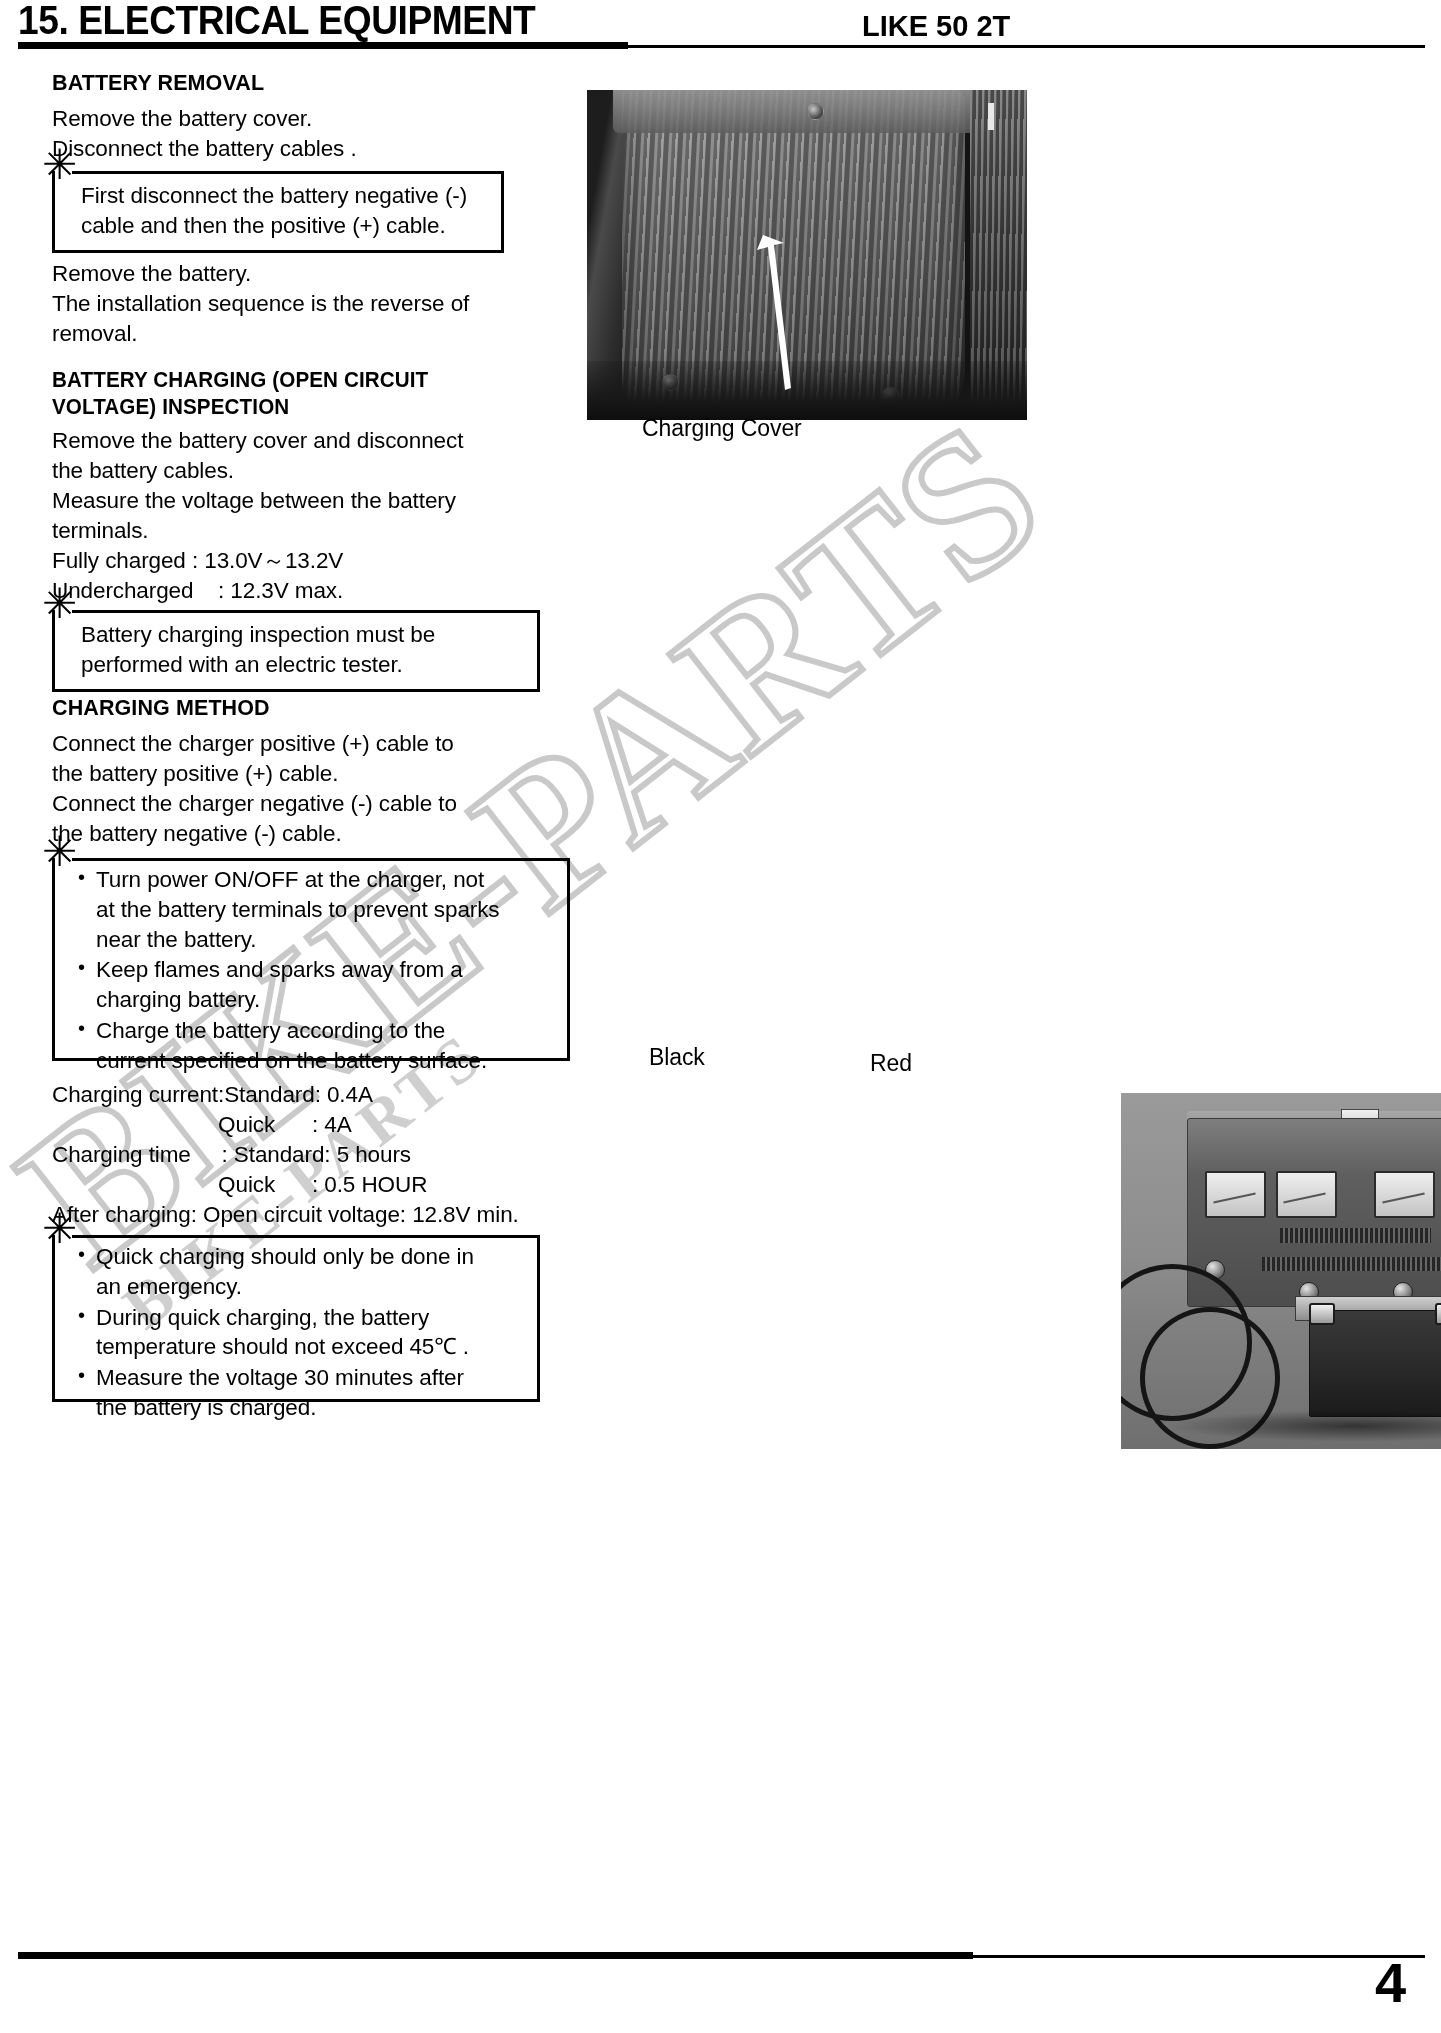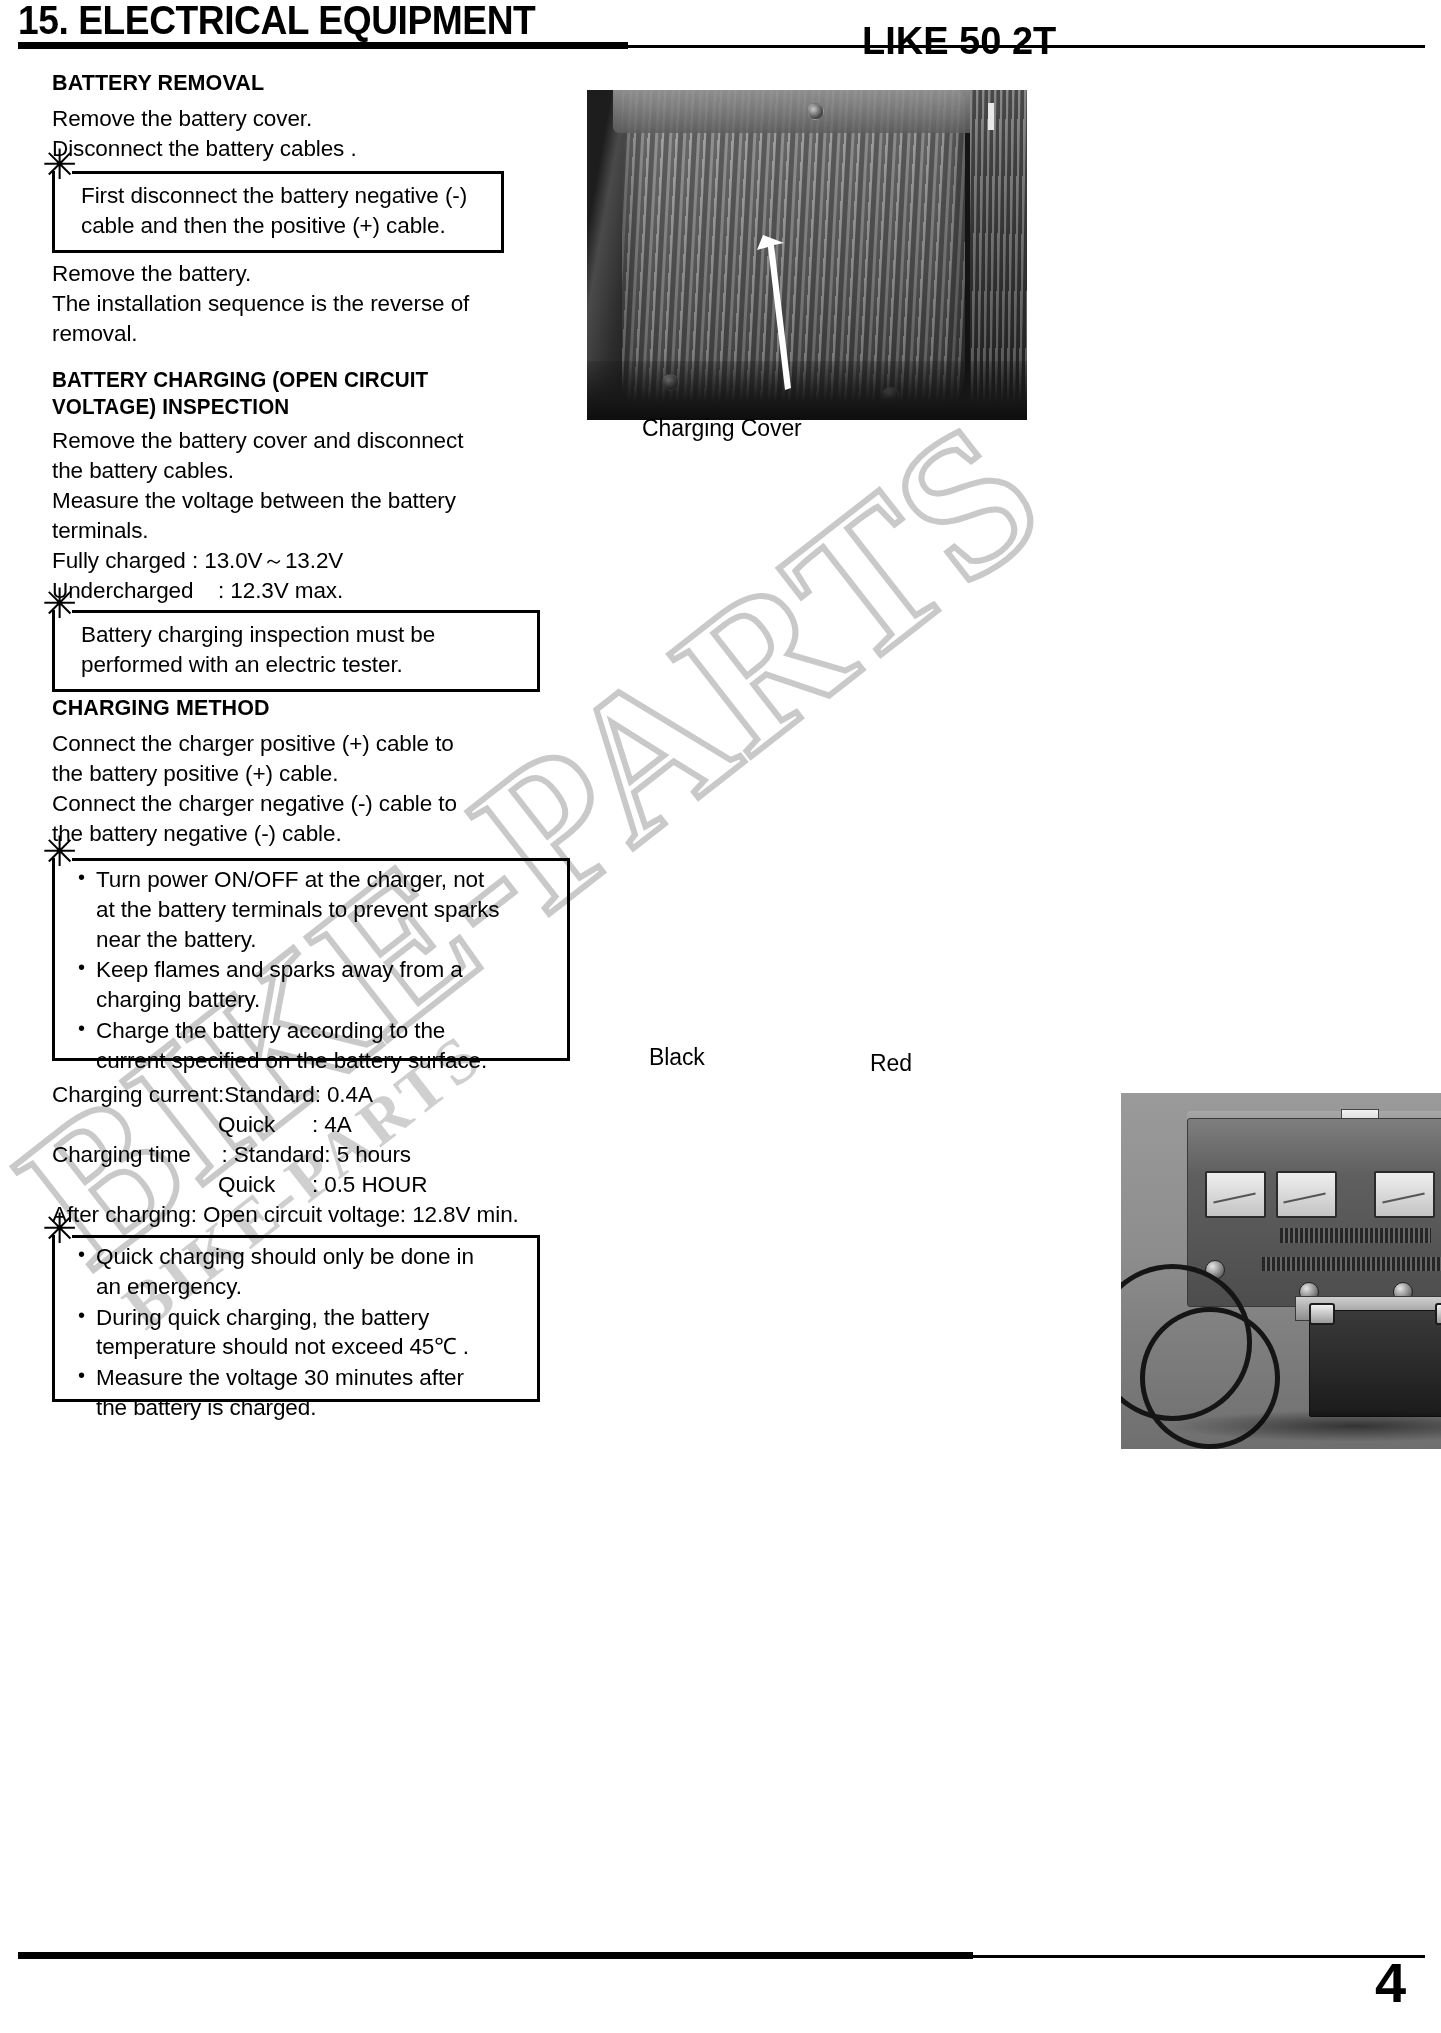--- a/index.html
+++ b/index.html
@@ -58,22 +58,22 @@
     left: 18px; top: -2px;
     font-size: 40px;
     font-weight: 700;
     letter-spacing: -0.5px;
     transform: scaleX(0.93);
     transform-origin: left top;
     white-space: nowrap;
   }
   #model-name {
     position: absolute;
-    left: 862px; top: 20px;
-    font-size: 38px;
+    left: 862px; top: 10px;
+    font-size: 29px;
     font-weight: 700;
     letter-spacing: 0px;
     white-space: nowrap;
     text-align: center;
   }
   #header-rule-thick {
     position: absolute;
     left: 18px; top: 42px;
     width: 610px; height: 7px;
     background: #000;

